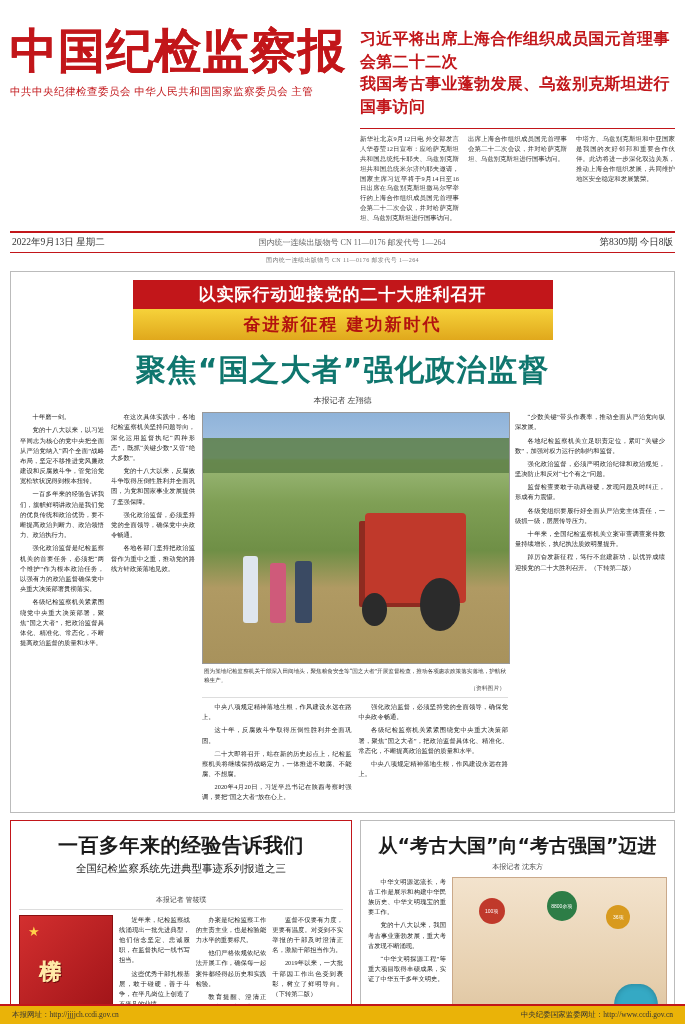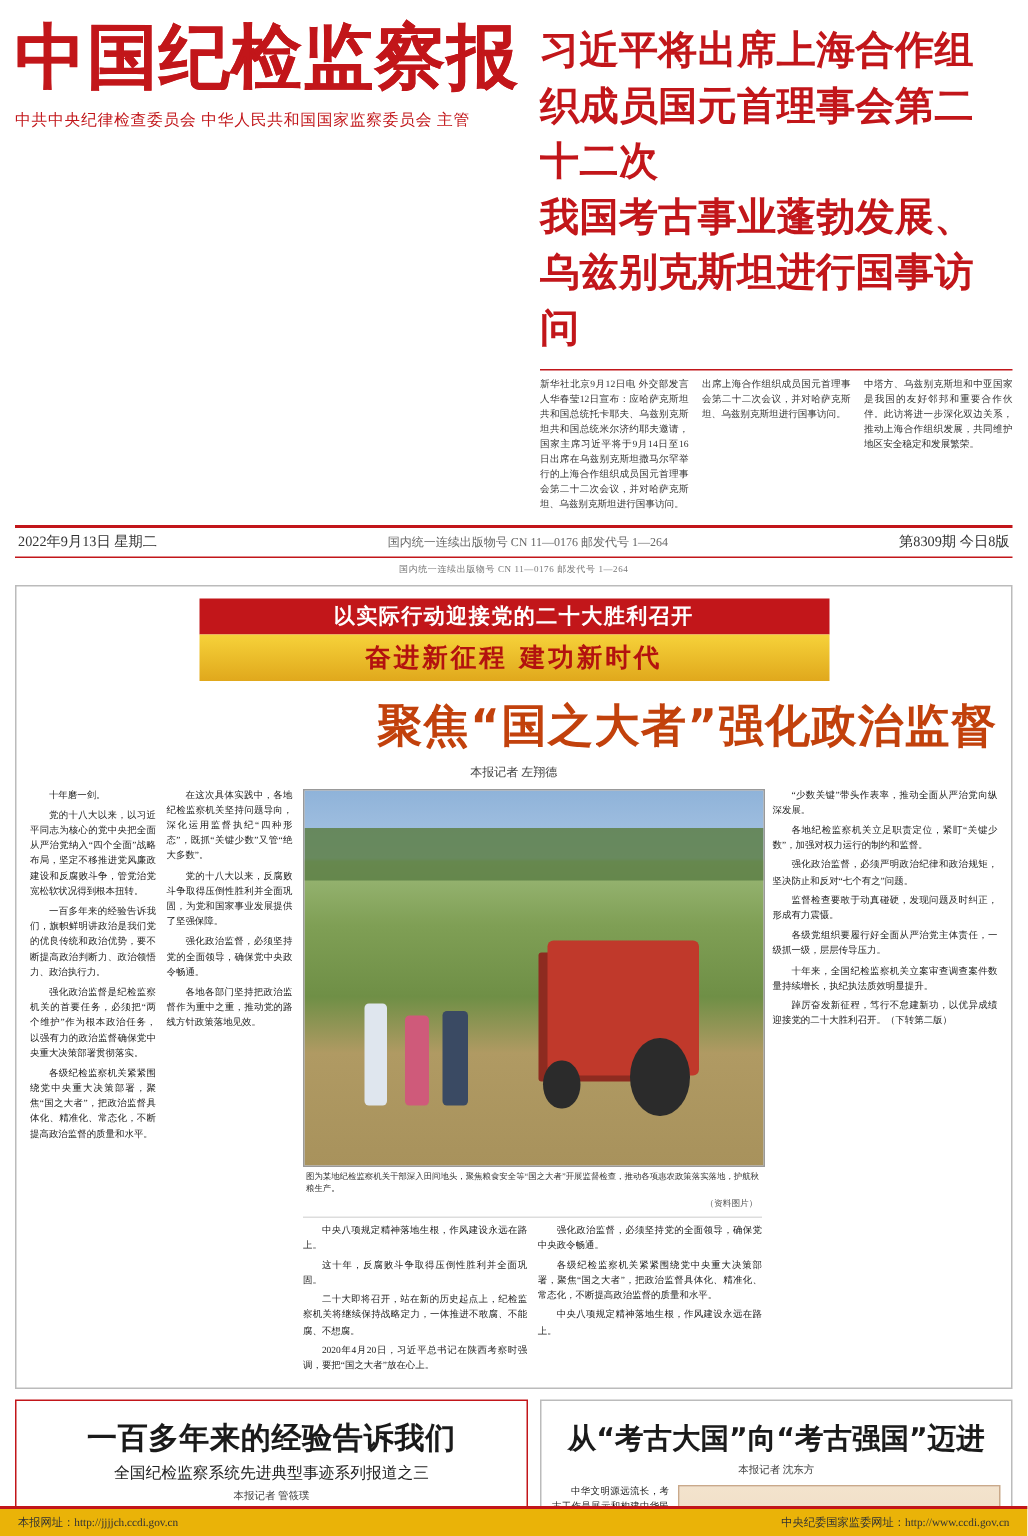--- a/index.html
+++ b/index.html
@@ -7,21 +7,21 @@
     width:685px;height:1024px;
     background:#ffffff;
     font-family:"Liberation Serif", serif;
     color:#1a1a1a;
     overflow:hidden;
     position:relative;
   }
   .page{position:relative;width:685px;height:1024px;box-sizing:border-box;padding:0 10px;}
 
   
-  .masthead{display:flex;align-items:flex-start;padding-top:14px;}
+  .masthead{display:flex;align-items:flex-start;padding-top:26px;}
   .logo{flex:0 0 330px;}
   .logo-title{
     font-family:"DejaVu Serif", serif;
     font-weight:bold;
     font-size:47px;
     letter-spacing:1px;
     color:#c2161a;
     line-height:1.05;
     white-space:nowrap;
     -webkit-text-stroke:0.3px #c2161a;
@@ -30,21 +30,21 @@
     margin-top:10px;
     font-size:10.5px;
     color:#c2161a;
     letter-spacing:0.5px;
     white-space:nowrap;
   }
   .headline-box{flex:1;padding-left:14px;padding-top:2px;}
   .headline-main{
     font-family:"DejaVu Sans", sans-serif;
     font-weight:bold;
-    font-size:26px;
+    font-size:16px;
     line-height:1.42;
     color:#c2161a;
     letter-spacing:0.3px;
   }
   .lead-cols{display:flex;margin-top:9px;gap:9px;border-top:1px solid #c2161a;padding-top:5px;}
   .lead-col{font-size:6.4px;line-height:1.55;color:#333;flex:1;text-align:justify;}
 
   .date-row{
     display:flex;align-items:center;
     border-top:2px solid #c2161a;
@@ -55,32 +55,32 @@
   .date-row .left{flex:0 0 auto;}
   .date-row .mid{flex:1;text-align:center;font-size:8px;color:#666;}
   .date-row .right{flex:0 0 auto;}
   .license{text-align:center;font-size:6px;color:#777;margin-top:3px;letter-spacing:0.4px;}
 
   
   .feature{border:1px solid #bbb;margin-top:6px;padding:8px 9px 6px;}
   .ban-wrap{text-align:center;position:relative;margin-bottom:6px;}
   .ban-red{
     background:#c2161a;color:#fff;font-family:"DejaVu Sans",sans-serif;font-weight:bold;
-    font-size:14px;padding:3px 0;letter-spacing:1px;display:block;
+    font-size:17px;padding:3px 0;letter-spacing:1px;display:block;
     width:420px;margin:0 auto;
   }
   .ban-gold{
     background:linear-gradient(#f6d23a,#e0a81c);
     color:#b3120f;font-family:"DejaVu Sans",sans-serif;font-weight:bold;
     font-size:17px;padding:4px 0;letter-spacing:2px;display:block;
     width:420px;margin:0 auto;
   }
   .feature-title{
-    text-align:right;font-family:"DejaVu Sans",sans-serif;font-weight:bold;
-    font-size:30px;letter-spacing:1px;margin:10px 0 4px;color:#c2410c;
+    text-align:center;font-family:"DejaVu Sans",sans-serif;font-weight:bold;
+    font-size:30px;letter-spacing:1px;margin:10px 0 4px;color:#0f766e;
   }
   .byline{text-align:center;font-size:8px;color:#444;margin-bottom:6px;}
 
   .feature-body{display:flex;gap:7px;}
   .col{font-size:6.3px;line-height:1.62;text-align:justify;color:#222;}
   .col p{margin:0 0 3px;text-indent:2em;}
   .col.narrow{flex:0 0 84px;}
   .mid-col{flex:1;}
   .photo{
     width:100%;height:250px;
@@ -106,21 +106,21 @@
 
   
   .lower{display:flex;gap:8px;margin-top:7px;}
   .left-pane{flex:0 0 342px;border:1px solid #c2161a;padding:7px 8px;box-sizing:border-box;}
   .right-pane{flex:1;border:1px solid #bbb;padding:6px 7px;box-sizing:border-box;}
 
   .lp-title{
     text-align:center;font-family:"DejaVu Sans",sans-serif;font-weight:bold;
     font-size:20px;margin:4px 0 3px;letter-spacing:0.5px;
   }
-  .lp-sub{text-align:center;font-size:10.5px;color:#222;margin-bottom:3px;}
+  .lp-sub{text-align:center;font-size:10.5px;color:#222;margin-bottom:19px;}
   .lp-byline{text-align:center;font-size:7px;color:#444;margin-bottom:5px;border-bottom:1px solid #ddd;padding-bottom:4px;}
   .lp-body{display:flex;gap:6px;}
   .award{
     flex:0 0 92px;height:200px;
     background:linear-gradient(135deg,#d32f2f,#a4161a 60%,#7d1113);
     position:relative;border:1px solid #8a1010;
   }
   .award .star{position:absolute;top:8px;left:8px;color:#ffd24a;font-size:13px;}
   .award .txt{
     position:absolute;top:26px;left:18px;color:#ffe9a8;

